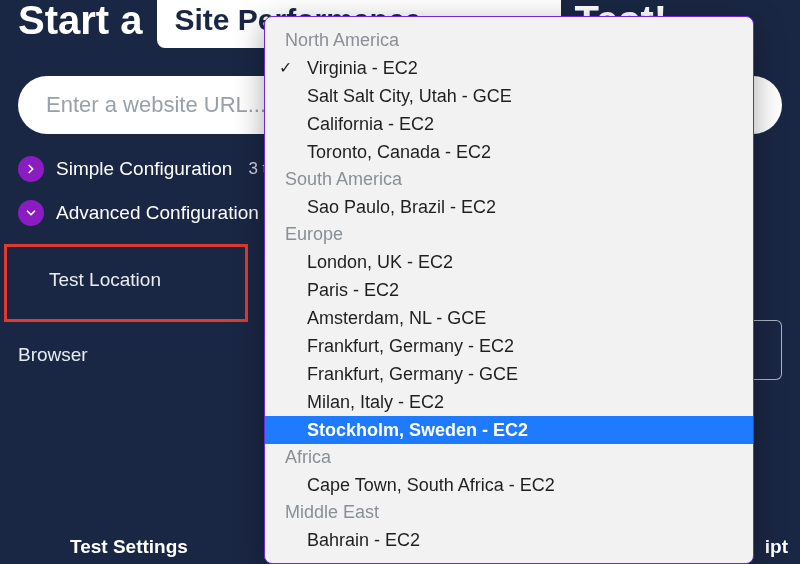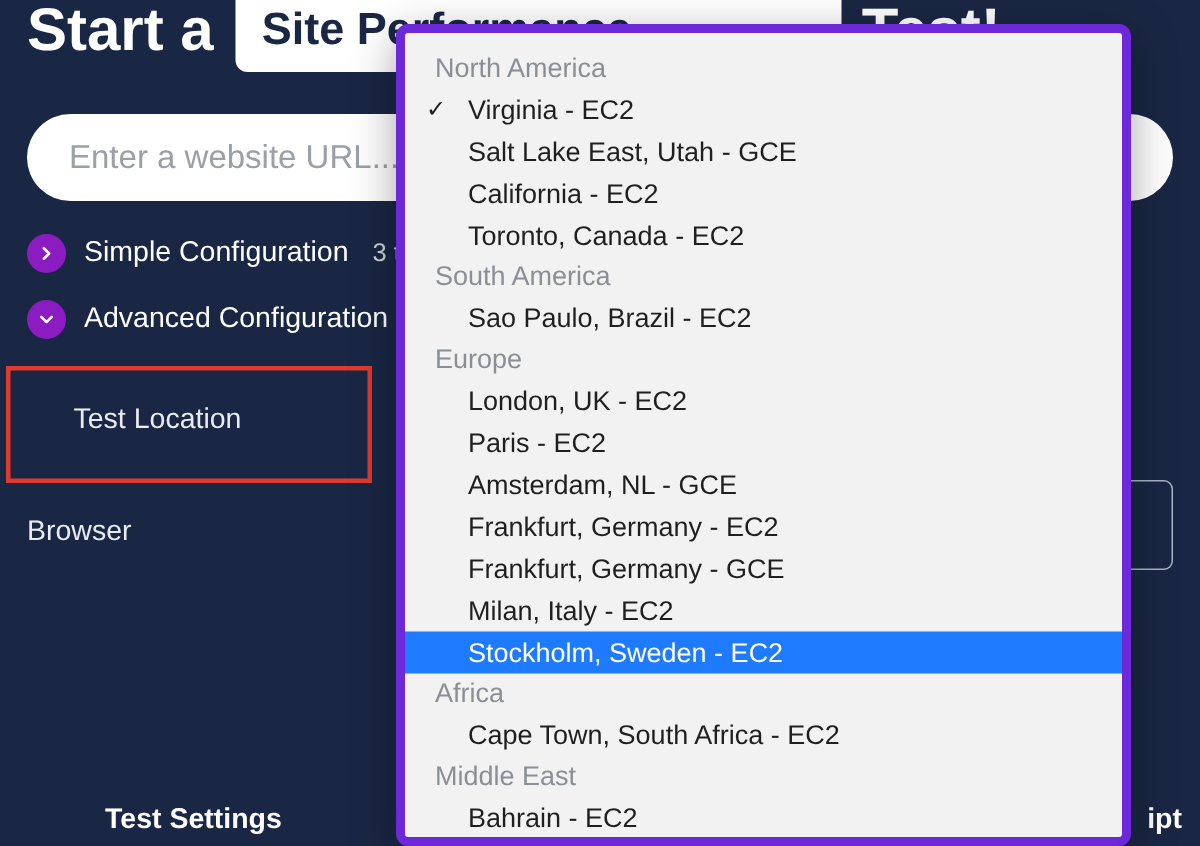--- a/index.html
+++ b/index.html
@@ -107,21 +107,21 @@
     color: #fff;
   }
   
   .menu {
     position: absolute;
     top: 16px;
     left: 264px;
     width: 490px;
     height: 548px;
     background: #f2f2f2;
-    border: 6px solid #6d28d9;
+    border: 1px solid #6d28d9;
     border-radius: 8px;
     box-shadow: 0 8px 30px rgba(0,0,0,0.35);
     overflow: hidden;
     padding-top: 10px;
   }
   .menu-scroll { height: 100%; overflow: hidden; }
   .menu-group-label {
     color: #8a8f96;
     font-size: 18px;
     padding: 3px 20px 3px 20px;
@@ -136,20 +136,21 @@
   .menu-item .check {
     position: absolute;
     left: 14px;
     top: 4px;
     font-size: 16px;
     color: #1f1f1f;
   }
   .menu-item.highlighted {
     background: #1e7bff;
     color: #fff;
+    font-weight: bold;
   }
   .right-border {
     position: absolute;
     right: 18px;
     top: 320px;
     width: 40px;
     height: 60px;
     border: 1px solid #aab4c4;
     border-left: none;
     border-radius: 0 6px 6px 0;
@@ -205,21 +206,21 @@
 
 <div class="bottom-tab">Test Settings</div>
 <div class="bottom-tab-right">ipt</div>
 
 <div class="right-border"></div>
 
 <div class="menu">
   <div class="menu-scroll" id="menu-scroll">
       <div class="menu-group-label">North America</div>
       <div class="menu-item"><span class="check">✓</span><span>Virginia - EC2</span></div>
-      <div class="menu-item"><span>Salt Lake East, Utah - GCE</span></div>
+      <div class="menu-item"><span>Salt Salt City, Utah - GCE</span></div>
       <div class="menu-item"><span>California - EC2</span></div>
       <div class="menu-item"><span>Toronto, Canada - EC2</span></div>
       <div class="menu-group-label">South America</div>
       <div class="menu-item"><span>Sao Paulo, Brazil - EC2</span></div>
       <div class="menu-group-label">Europe</div>
       <div class="menu-item"><span>London, UK - EC2</span></div>
       <div class="menu-item"><span>Paris - EC2</span></div>
       <div class="menu-item"><span>Amsterdam, NL - GCE</span></div>
       <div class="menu-item"><span>Frankfurt, Germany - EC2</span></div>
       <div class="menu-item"><span>Frankfurt, Germany - GCE</span></div>

